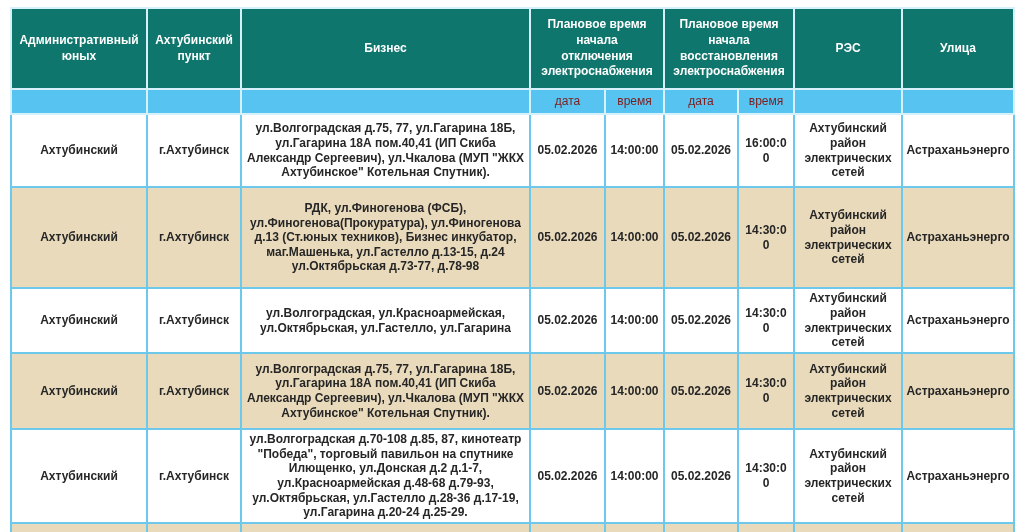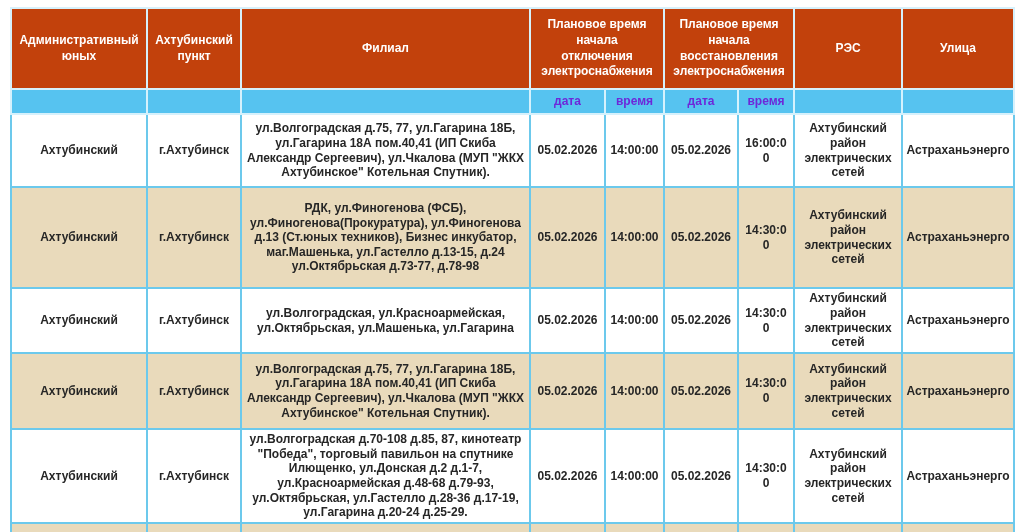--- a/index.html
+++ b/index.html
@@ -18,33 +18,33 @@
     margin: 7px 0 0 10px;
   }
   th, td {
     padding: 2px 3px;
     text-align: center;
     vertical-align: middle;
     overflow: hidden;
     word-wrap: break-word;
   }
   thead th {
-    background: #c2410c;
+    background: #0f766e;
     color: #ffffff;
     font-size: 12px;
     font-weight: 600;
     line-height: 1.3;
     border: 2px solid #d6f1fc;
     white-space: pre-line;
   }
   tr.head-sub th {
     background: #56c3f0;
-    color: #6d28d9;
+    color: #7f1d1d;
     font-size: 12px;
-    font-weight: 700;
+    font-weight: 400;
     border: 2px solid #d6f1fc;
     white-space: normal;
   }
   tbody td {
     background: #ffffff;
     color: #262626;
     font-size: 12px;
     font-weight: 700;
     line-height: 1.22;
     border: 2px solid #6cc9ec;
@@ -75,21 +75,21 @@
       <col style="width:56px">
         <col style="width:108px">
         <col style="width:112px">
     </colgroup>
     <thead>
       <tr class="head-main">
         <th>Административный
 юных</th>
         <th>Ахтубинский
 пункт</th>
-        <th>Филиал</th>
+        <th>Бизнес</th>
         <th colspan="2">Плановое время
 начала
 отключения
 электроснабжения</th>
         <th colspan="2">Плановое время
 начала
 восстановления
 электроснабжения</th>
         <th>РЭС</th>
         <th>Улица</th>
@@ -125,21 +125,21 @@
         <td>05.02.2026</td>
         <td>14:00:00</td>
         <td>05.02.2026</td>
         <td>14:30:00</td>
         <td>Ахтубинский район электрических сетей</td>
         <td>Астраханьэнерго</td>
       </tr>
       <tr class="r3">
         <td>Ахтубинский</td>
         <td>г.Ахтубинск</td>
-        <td>ул.Волгоградская, ул.Красноармейская, ул.Октябрьская, ул.Машенька, ул.Гагарина</td>
+        <td>ул.Волгоградская, ул.Красноармейская, ул.Октябрьская, ул.Гастелло, ул.Гагарина</td>
         <td>05.02.2026</td>
         <td>14:00:00</td>
         <td>05.02.2026</td>
         <td>14:30:00</td>
         <td>Ахтубинский район электрических сетей</td>
         <td>Астраханьэнерго</td>
       </tr>
       <tr class="r4 alt">
         <td>Ахтубинский</td>
         <td>г.Ахтубинск</td>

